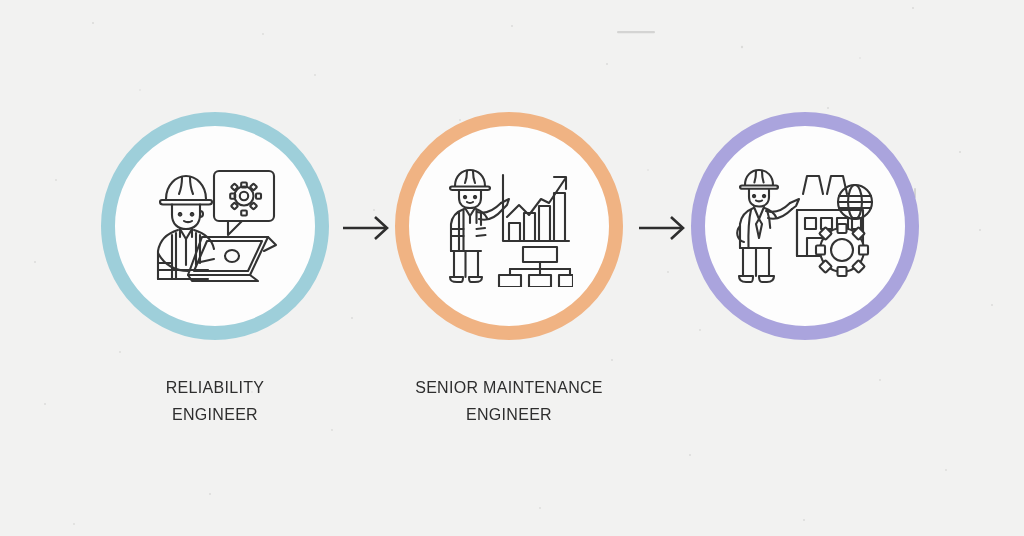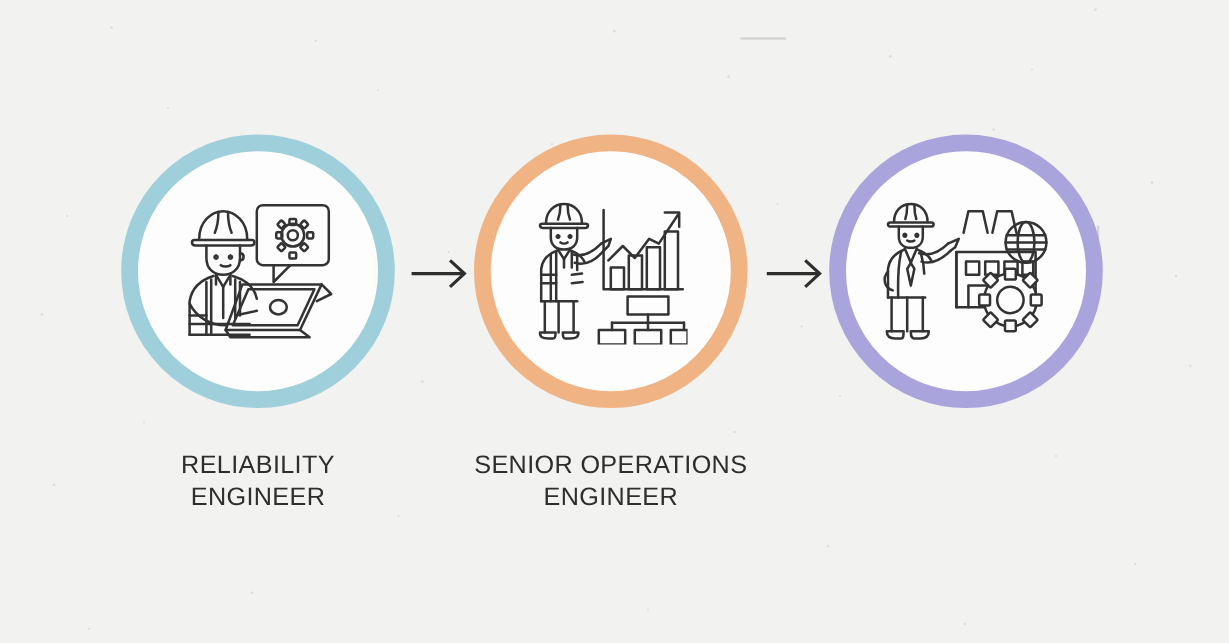--- a/index.html
+++ b/index.html
@@ -32,21 +32,21 @@
     border:14px solid #9ecfda;
     background:#fdfdfd;
     display:flex;
     align-items:center;
     justify-content:center;
     position:relative;
   }
   .ring svg{display:block;}
   .label{
     margin-top:34px;
-    font-size:21px;
+    font-size:16px;
     line-height:27px;
     letter-spacing:.3px;
     color:#2e2e2e;
     font-weight:400;
     white-space:pre-line;
   }
   .arrow{
     position:absolute;
     top:212px;
     width:56px;height:32px;
@@ -229,21 +229,21 @@
         <rect x="78" y="82" width="34" height="15"></rect>
         <path d="M95 97 L95 104"></path>
         <path d="M65 104 L125 104"></path>
         <path d="M65 104 L65 110 M95 104 L95 110 M125 104 L125 110"></path>
         <rect x="54" y="110" width="22" height="12"></rect>
         <rect x="84" y="110" width="22" height="12"></rect>
         <rect x="114" y="110" width="14" height="12"></rect>
       </svg>
       </span>
     </div>
-    <div class="label" style="color: rgb(46, 46, 46);">SENIOR OPERATIONS
+    <div class="label" style="color: rgb(46, 46, 46);">SENIOR MAINTENANCE
 ENGINEER</div>
   </div>
 
   <div class="arrow" id="arrow-2">
     <span>
     <svg width="56" height="32" viewBox="0 0 56 32" fill="none" stroke="#2e2e2e" stroke-width="2.6" stroke-linecap="butt" stroke-linejoin="miter">
       <path d="M2 16 L46 16"></path>
       <path d="M34 5 L46 16 L34 27"></path>
     </svg>
     </span>

